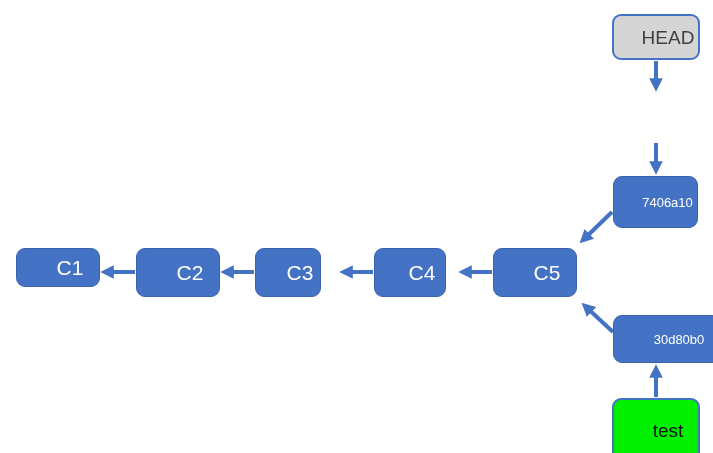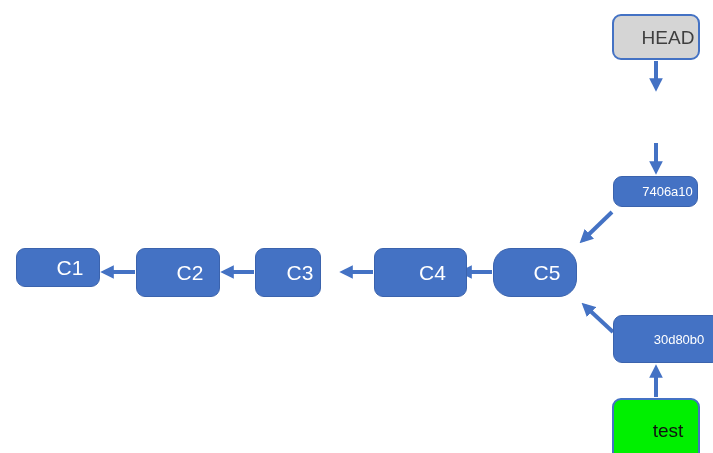--- a/index.html
+++ b/index.html
@@ -74,21 +74,21 @@
     <line x1="373" y1="272" x2="344" y2="272" marker-end="url(#ah)"></line>
     <line x1="254" y1="272" x2="225" y2="272" marker-end="url(#ah)"></line>
     <line x1="135" y1="272" x2="105" y2="272" marker-end="url(#ah)"></line>
   </svg>
 
   <div class="node head" style="left:612px; top:14px; width:88px; height:46px;">
     <span>HEAD</span>
   </div>
 
 
-  <div class="node hash" style="left:613px; top:176px; width:85px; height:31px;">
+  <div class="node hash" style="left:613px; top:176px; width:85px; height:52px;">
     <span>7406a10</span>
   </div>
 
   <div class="node hash" style="left:613px; top:315px; width:108px; height:48px;">
     <span>30d80b0</span>
   </div>
 
   <div class="node branch" style="left:612px; top:398px; width:88px; height:65px;">
     <span>test</span>
   </div>
@@ -98,21 +98,21 @@
   </div>
 
   <div class="node commit" style="left:136px; top:248px; width:84px; height:49px;justify-content:center;">
     <span>C2</span>
   </div>
 
   <div class="node commit" style="left:255px; top:248px; width:66px; height:49px;">
     <span>C3</span>
   </div>
 
-  <div class="node commit" style="left:374px; top:248px; width:93px; height:49px;">
+  <div class="node commit" style="left:374px; top:248px; width:72px; height:49px;">
     <span>C4</span>
   </div>
 
-  <div class="node commit" style="left:493px; top:248px; width:84px; height:49px;border-radius:18px;">
+  <div class="node commit" style="left:493px; top:248px; width:84px; height:49px;">
     <span>C5</span>
   </div>
 
 </div>
 
 </body></html>

